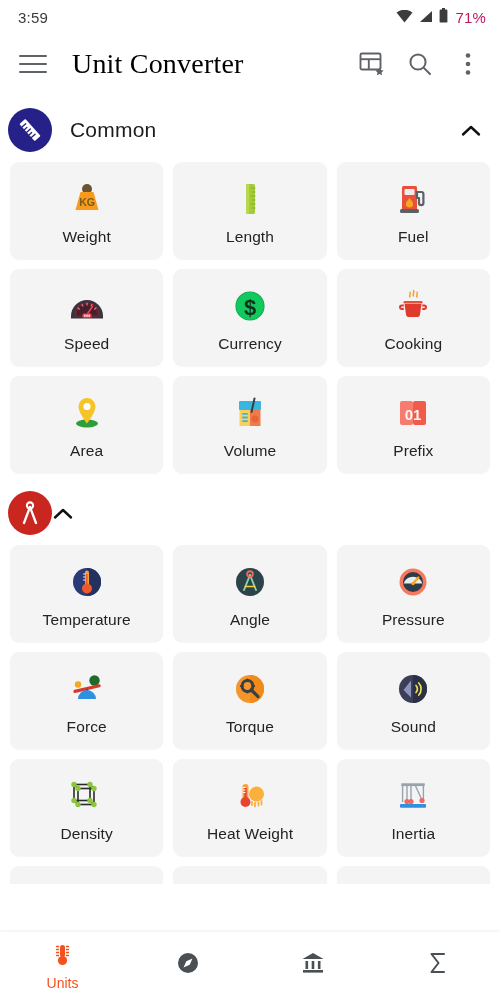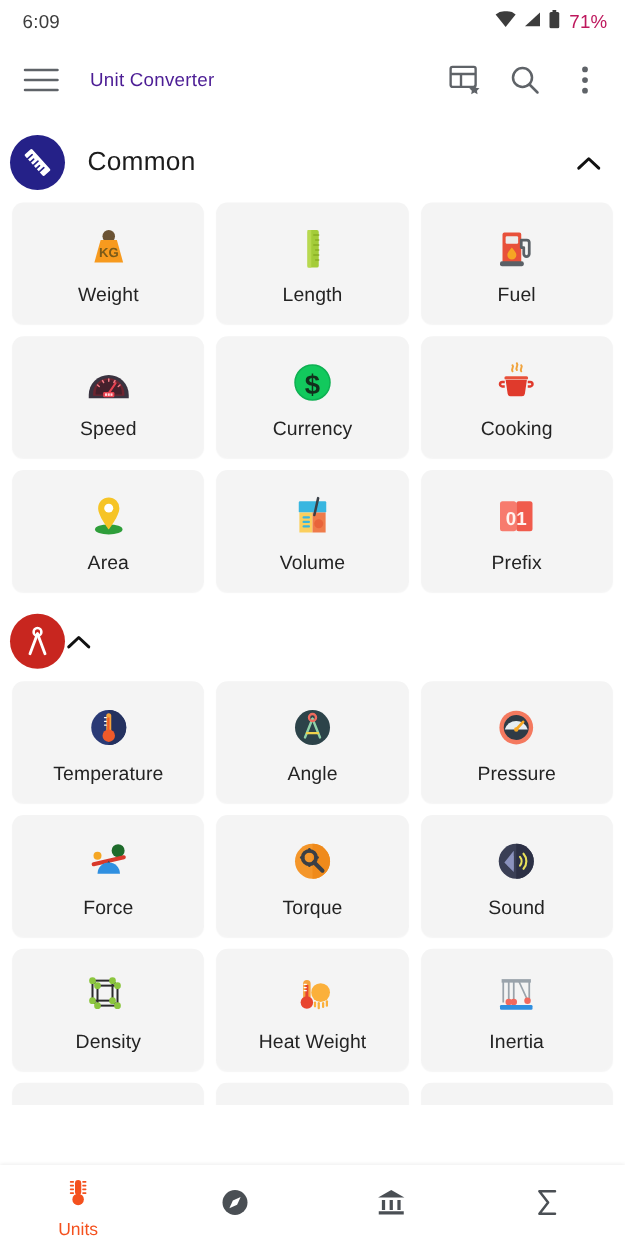--- a/index.html
+++ b/index.html
@@ -22,22 +22,22 @@
   .status-right .pct{ font-size:15px; color:#be185d; margin-left:1px; }
 
   
   .app-bar{
     height:60px; display:flex; align-items:center; padding:0 14px 0 16px;
   }
   .hamburger{ width:34px; height:34px; display:flex; flex-direction:column;
     justify-content:center; gap:6px; cursor:pointer; padding:0 3px; }
   .hamburger span{ display:block; height:2px; background:#5f6368; border-radius:2px; }
   .app-title{
-    flex:1; font-size:15px; color:#4c1d95; margin-left:22px;
-    font-weight:400; letter-spacing:.2px;
+    flex:1; font-size:28px; color:#000000; margin-left:22px;
+    font-weight:400; letter-spacing:.2px;font-family:Liberation Serif, serif;
   }
   .app-actions{ display:flex; align-items:center; gap:20px; padding-right:4px; }
   .icon-btn{ display:flex; align-items:center; justify-content:center;
     width:28px; height:28px; cursor:pointer; }
 
   
   .section-header{
     display:flex; align-items:center; padding:14px 18px 10px 8px;
   }
   .section-avatar{
@@ -83,21 +83,21 @@
     flex:1; display:flex; flex-direction:column; align-items:center;
     justify-content:center; gap:3px; cursor:pointer; height:100%;
   }
   .nav-item .nav-label{ font-size:14px; }
   .nav-item.active .nav-label{ color:#f4511e; }
 </style>
 </head>
 <body>
 
 <div class="status-bar">
-  <div class="status-time">6:09</div>
+  <div class="status-time">3:59</div>
   <div class="status-right">
     <span>
       <svg width="17" height="13" viewBox="0 0 17 13">
           <path d="M8.5 12.5 16.5 2.5A13 13 0 0 0 .5 2.5Z" fill="#3c3c3c"></path>
         </svg>
     </span>
     <span>
       <svg width="14" height="13" viewBox="0 0 14 13">
           <path d="M13 1v11H1Z" fill="#3c3c3c"></path>
         </svg>

